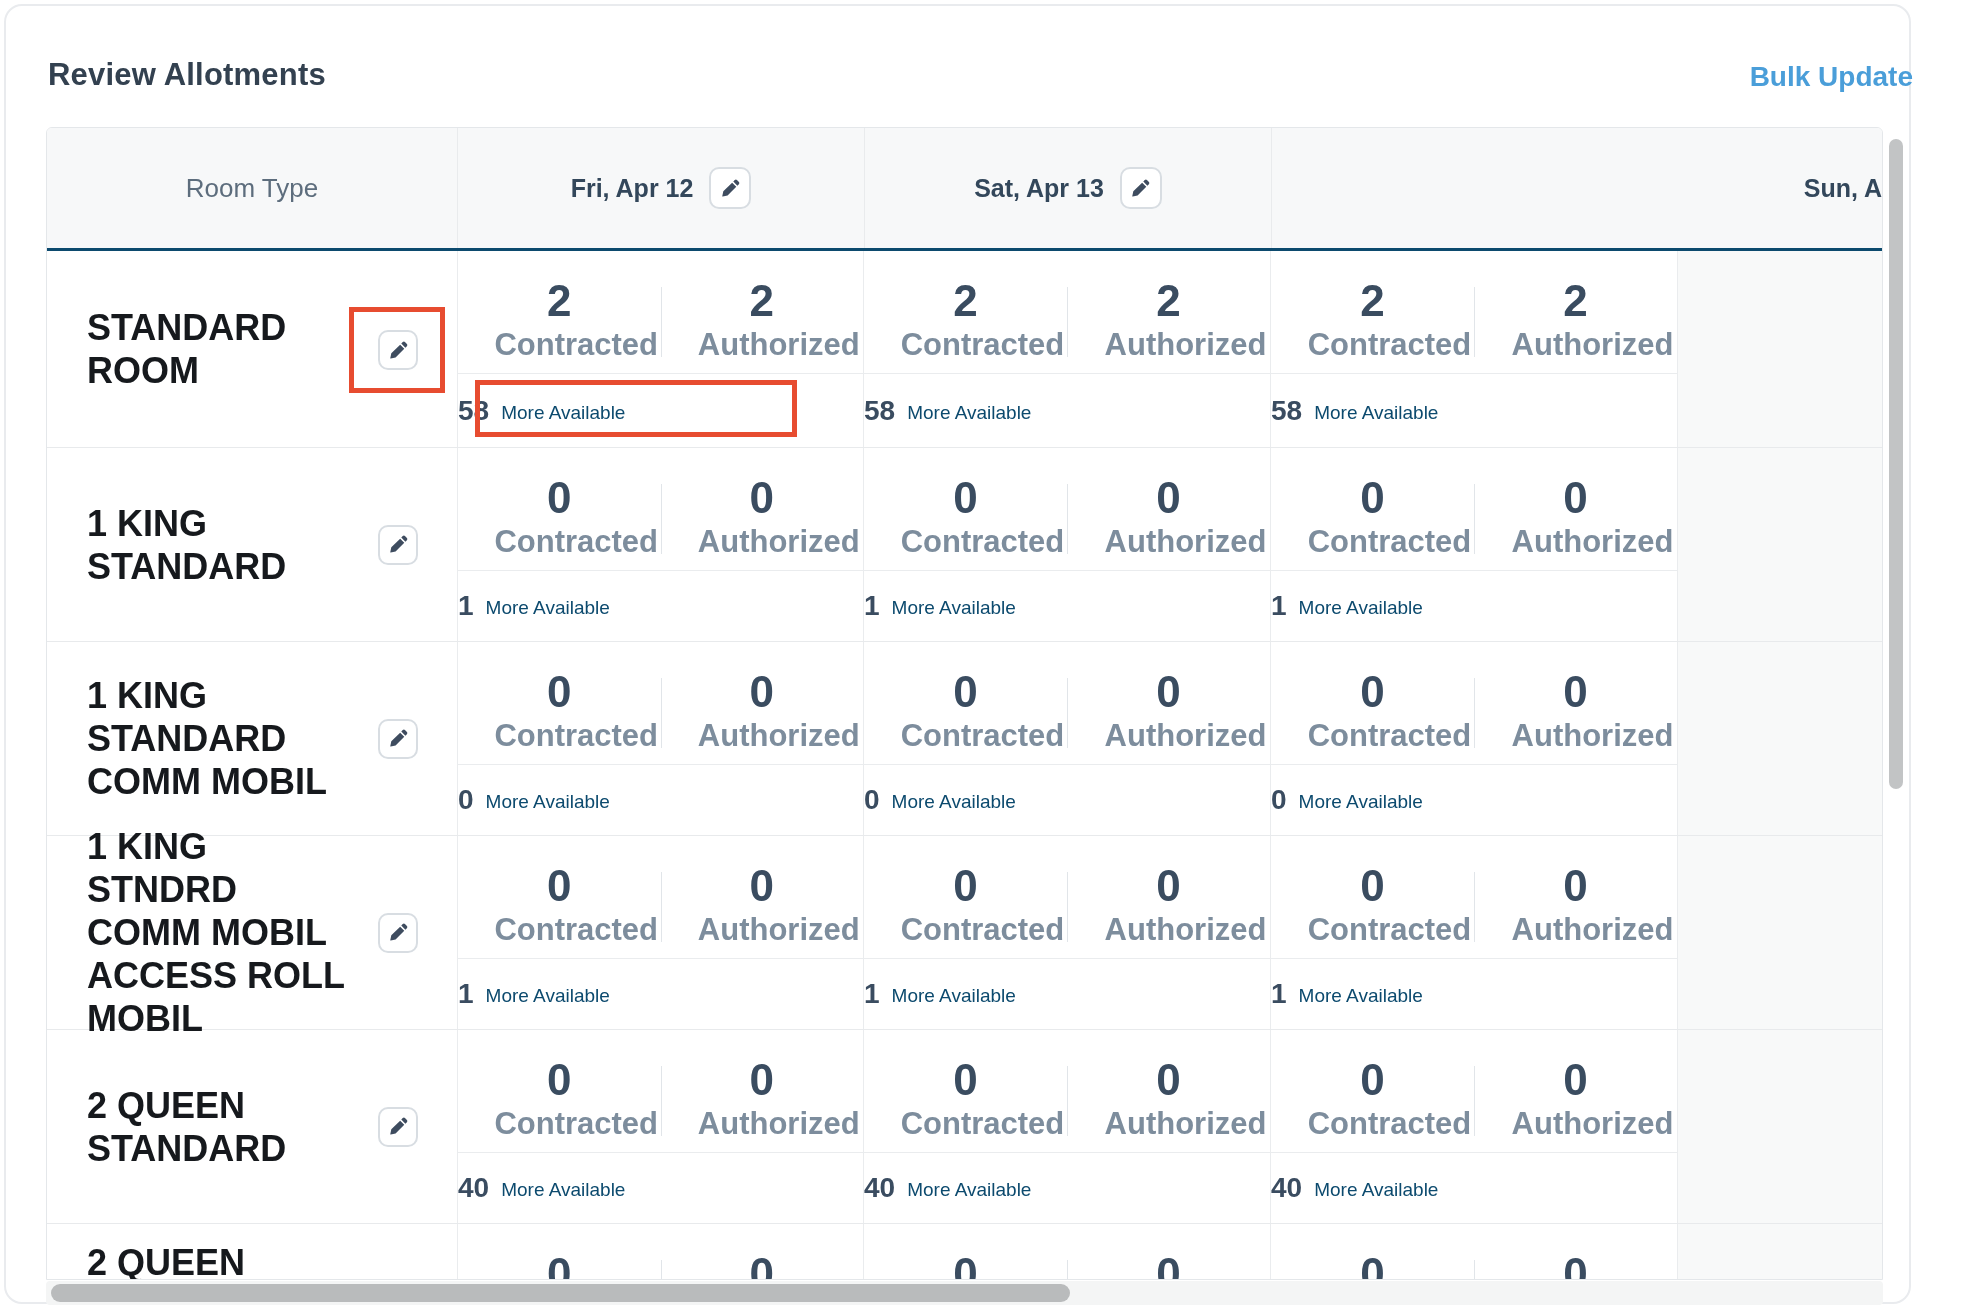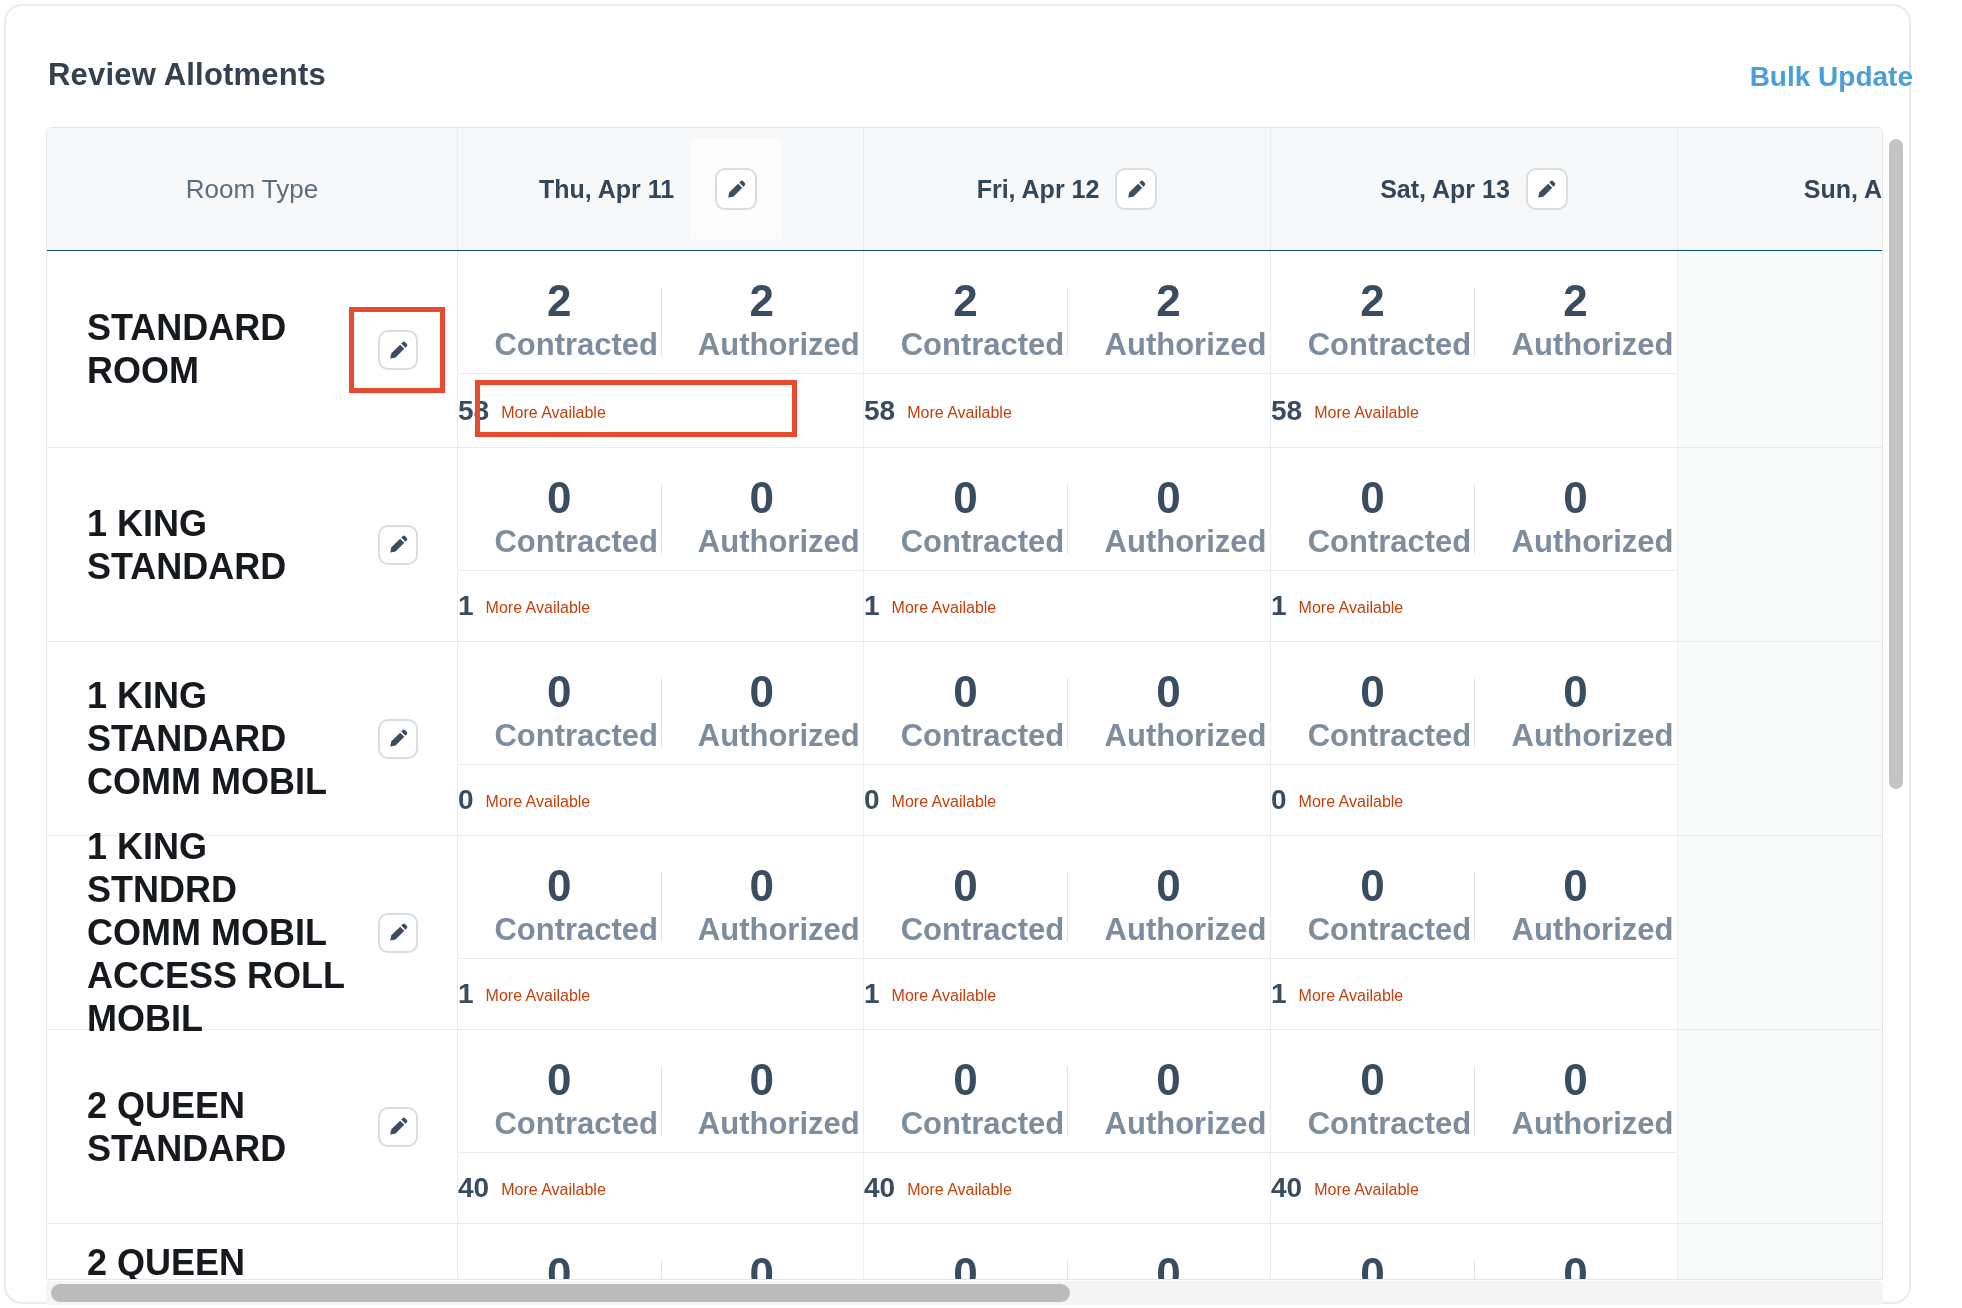--- a/index.html
+++ b/index.html
@@ -14,21 +14,21 @@
     color: #334150; letter-spacing: 0.2px; }
   .bulk-update { position: absolute; top: 61px; right: 49px; font-size: 28px; font-weight: 700;
     color: #4a9ed9; cursor: pointer; background: none; border: none;
     font-family: "Liberation Sans", "DejaVu Sans", sans-serif; }
 
   .table { position: absolute; left: 46px; top: 127px; width: 1837px; height: 1153px;
     border: 1px solid #e4e7ea; border-radius: 6px 6px 0 0; background: #fff; overflow: hidden;
     display: flex; flex-direction: column; }
 
   .thead { display: flex; height: 123px; flex: none; background: #f7f8f9;
-    border-bottom: 1px solid #0c4a6e; }
+    border-bottom: 3px solid #0c4a6e; }
   .hcell { border-right: 1px solid #e9ebed; display: flex; align-items: center; justify-content: center; gap: 16px; }
   .hlabel { font-size: 25px; font-weight: 600; color: #33475b; white-space: nowrap; }
   .room-type-hlabel { font-size: 26px; font-weight: 400; color: #5d6d7d; }
   .room-col { width: 411px; flex: none; }
   .day-col { width: 407px; flex: none; }
   .day-col.first { width: 406px; }
   .sun-col { flex: 1; border-right: none; justify-content: flex-end; padding-left: 134px; overflow: hidden; }
 
   .pencil-backdrop { display: flex; align-items: center; justify-content: center;
     padding: 30px 25px; background: #fcfcfd; border-radius: 4px; }
@@ -55,21 +55,21 @@
   .day-cell.first { width: 406px; }
   .day-main { height: 122px; flex: none; position: relative; display: flex; padding-top: 26px; }
   .half { flex: 1; display: flex; flex-direction: column; align-items: center; }
   .num { font-size: 44px; line-height: 48px; font-weight: 700; color: #3a4c60; }
   .num-label { font-size: 31px; line-height: 40px; font-weight: 700; color: #7d8d9d; margin-left: 34px; }
   .half-divider { position: absolute; left: 50%; top: 36px; width: 1px; height: 70px; background: #e1e5e9; }
 
   .day-sub { flex: 1; border-top: 1px solid #eaecee; position: relative;
     display: flex; align-items: center; justify-content: flex-start; gap: 12px; }
   .sub-value { font-size: 28px; font-weight: 700; color: #3a4c60; }
-  .sub-label { font-size: 16px; font-weight: 400; color: #c2410c; position: relative; top: 2px; }
+  .sub-label { font-size: 19px; font-weight: 400; color: #0c4a6e; position: relative; top: 2px; }
 
   .sun-cell { flex: 1; border-right: none; background: #f8f9f9; }
 
   .red-box { position: absolute; border: 5px solid #e74c30; background: transparent; pointer-events: none; }
   .red-box-pencil { left: 302px; top: 56px; width: 96px; height: 86px; }
   .red-box-avail { left: 17px; top: 6px; width: 322px; height: 57px; }
 
   .v-scrollbar-thumb { position: absolute; left: 1889px; top: 139px; width: 14px; height: 650px;
     background: #c2c4c5; border-radius: 7px; }
   .h-scrollbar-track { position: absolute; left: 46px; top: 1281px; width: 1837px; height: 24px;
@@ -84,31 +84,20 @@
   <div class="card"></div>
 
   <h1 class="page-title">Review Allotments</h1>
   <button class="bulk-update">Bulk Update</button>
 
   <div class="table">
       <div class="thead">
         <div class="hcell room-col">
           <span class="hlabel room-type-hlabel">Room Type</span>
         </div>
-        <div class="hcell day-col first">
-          <span class="hlabel">Thu, Apr 11</span>
-          <span class="pencil-backdrop">
-            <button class="edit-btn hdr-btn">
-              <svg viewBox="0 0 20 20" aria-hidden="true">
-                <path fill="#3e4c5f" d="M14.06 2.02a1.5 1.5 0 0 1 2.12 0l1.8 1.8a1.5 1.5 0 0 1 0 2.12l-1.42 1.42-3.92-3.92 1.42-1.42z"></path>
-                <path fill="#3e4c5f" d="M11.58 4.5l3.92 3.92-8.28 8.28-4.55.95a.4.4 0 0 1-.47-.47l.95-4.55 8.43-8.13z"></path>
-              </svg>
-            </button>
-          </span>
-        </div>
         <div class="hcell day-col">
           <span class="hlabel">Fri, Apr 12</span>
           <button class="edit-btn hdr-btn">
             <svg viewBox="0 0 20 20" aria-hidden="true">
               <path fill="#3e4c5f" d="M14.06 2.02a1.5 1.5 0 0 1 2.12 0l1.8 1.8a1.5 1.5 0 0 1 0 2.12l-1.42 1.42-3.92-3.92 1.42-1.42z"></path>
               <path fill="#3e4c5f" d="M11.58 4.5l3.92 3.92-8.28 8.28-4.55.95a.4.4 0 0 1-.47-.47l.95-4.55 8.43-8.13z"></path>
             </svg>
           </button>
         </div>
         <div class="hcell day-col">

